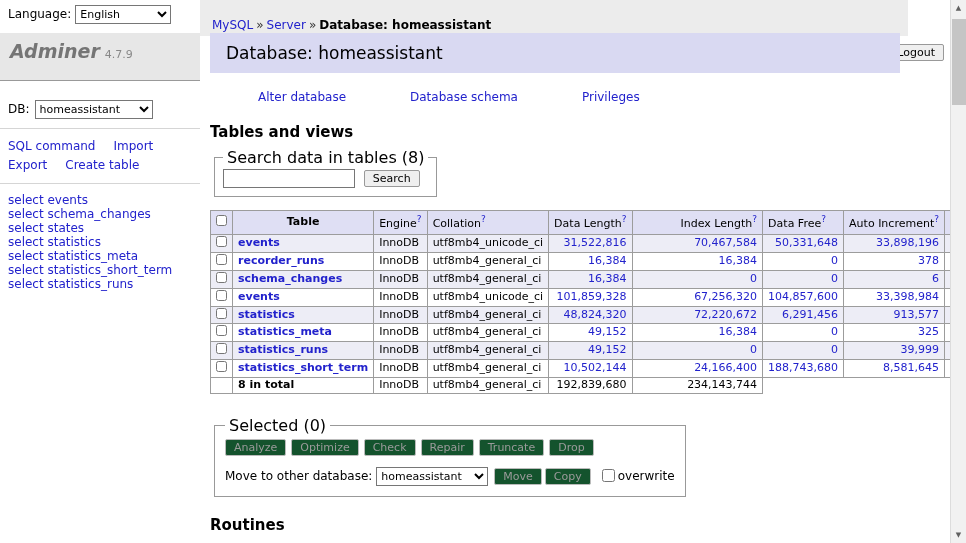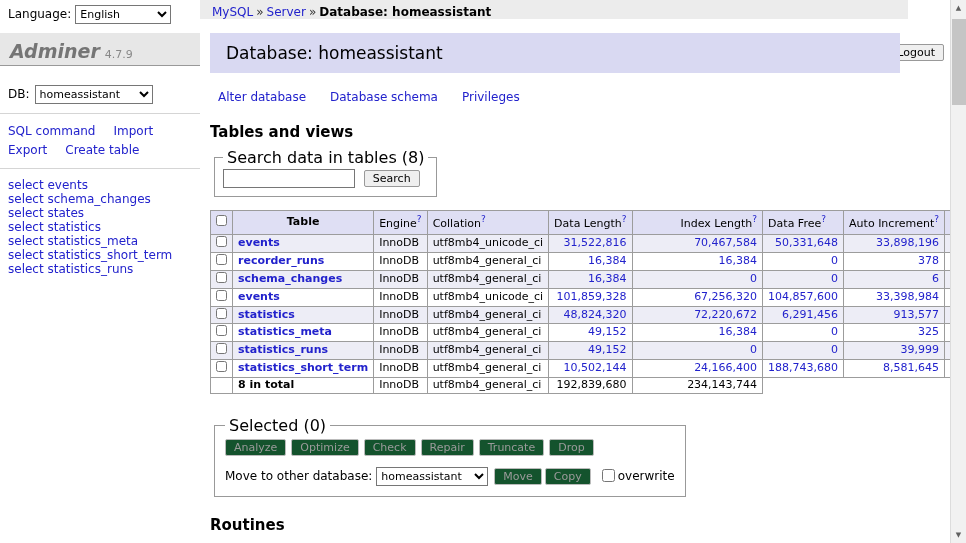--- a/index.html
+++ b/index.html
@@ -17,57 +17,57 @@
   button:disabled { color:#9a9a9a; background:#14532d; border-color:#bbb; }
   select { font-family:inherit; font-size:11px; height:19px; background:#fff; border:1px solid #767676; }
   input[type=text] { font-family:inherit; font-size:11px; height:19px; border:1px solid #767676; padding:1px 3px; }
 
   
   .lang-bar { position:absolute; top:5px; left:8px; }
   .lang-bar label { margin-right:4px; }
   .lang-bar select { width:96px; }
   .breadcrumb {
     position:absolute; left:200px; top:0; width:708px; height:19px;
-    background:var(--breadcrumb-bg,#ececec); padding:5px 12px; line-height:15px;
+    background:var(--breadcrumb-bg,#ececec); padding:18px 12px; line-height:15px;
   }
   .breadcrumb .sep { color:#333; margin:0 3px; }
   .breadcrumb b { color:#000; }
   .logout-wrap { position:absolute; top:4px; right:22px;margin-top:40px; }
 
   
   .scrollbar {
     position:absolute; right:0; top:0; width:16px; height:543px;
     background:#f1f1f1; border-left:1px solid #dcdcdc;
   }
   .sb-btn { height:16px; width:100%; text-align:center; font-size:7px; line-height:16px; color:#606060; background:#f1f1f1; }
   .sb-btn.down { position:absolute; bottom:0; left:0; }
   .sb-thumb { position:absolute; top:19px; left:1px; width:14px; height:86px; background:#c5c5c5; }
 
   
   #sidebar { position:absolute; left:0; top:25px; width:200px; bottom:0; }
   #sidebar h1 {
     margin:8px 0 0; background:#e7e7e7; border-bottom:1px solid #999;
-    padding:7px 10px 3px; font-size:19px; font-style:italic; font-weight:bold; color:#757575;
+    padding:7px 10px 18px; font-size:19px; font-style:italic; font-weight:bold; color:#757575;
   }
   #sidebar h1 .version { font-size:11px; font-style:normal; font-weight:normal; color:#888; margin-left:5px; }
   .db-form { margin:0; padding:19px 8px 9px; border-bottom:1px solid #d5d5d5; }
   .db-form label { margin-right:5px; }
   .db-form select { width:118px; }
   .menu-actions { margin:0; padding:8px 8px 9px; border-bottom:1px solid #d5d5d5; line-height:1.55; }
   .menu-actions a { margin-right:18px; }
   .table-links { list-style:none; margin:9px 0 0; padding:0 8px; line-height:1.17; }
 
   
   #main { position:absolute; left:200px; top:25px; width:750px; bottom:0; padding-left:10px; }
   #main h2 {
     margin:8px 50px 0 0; background:var(--panel-bg,#d9d9f2);
     padding:10px 16px; font-size:17px; font-weight:normal;
   }
   .db-links { margin:17px 0 0 8px; }
-  .db-links a { margin-right:24px; }
+  .db-links a { margin-right:24px;margin-left:40px; }
   #main h3 { font-size:15px; font-weight:bold; margin:19px 0 0 0; }
 
   fieldset { border:1px solid #999; margin:0; padding:2px 8px 8px; display:inline-block; background:#fff; }
   legend { padding:0 4px; font-size:16px; }
   .search-fs { margin:7px 0 0 4px; }
   .search-fs input { width:132px; margin-right:5px; }
 
   table.tables { border-collapse:collapse; margin:13px 0 0 0; font-size:11px; }
   .tables th, .tables td { border:1px solid #9c9c9c; padding:1px 5px; line-height:1.18; white-space:nowrap; }
   .tables thead th { background:var(--thead-bg,#dfdff4); font-weight:normal; text-align:left; padding:3px 5px; }

